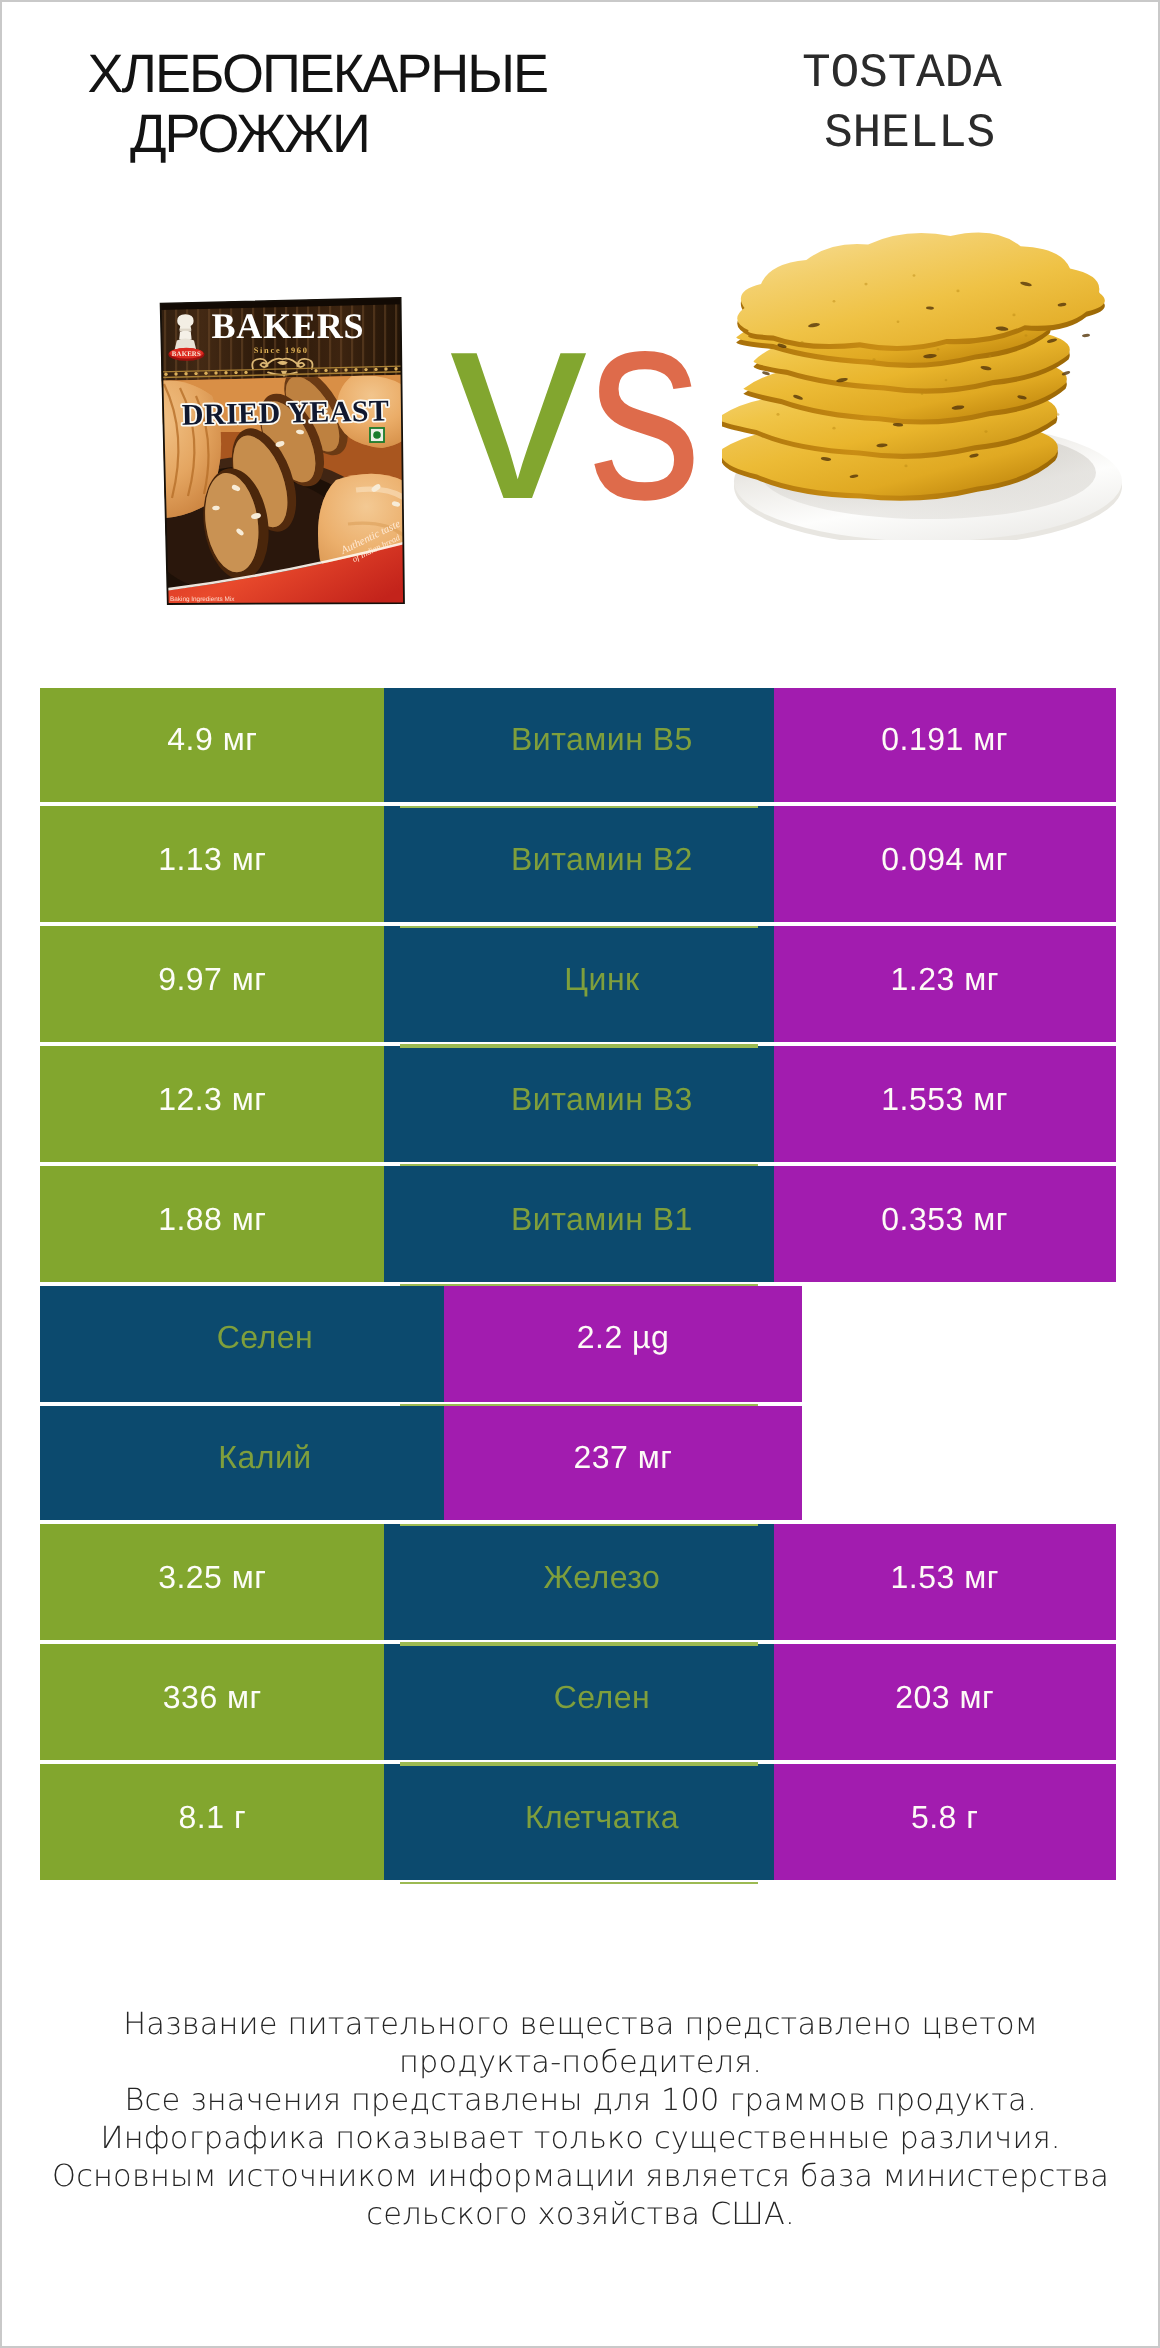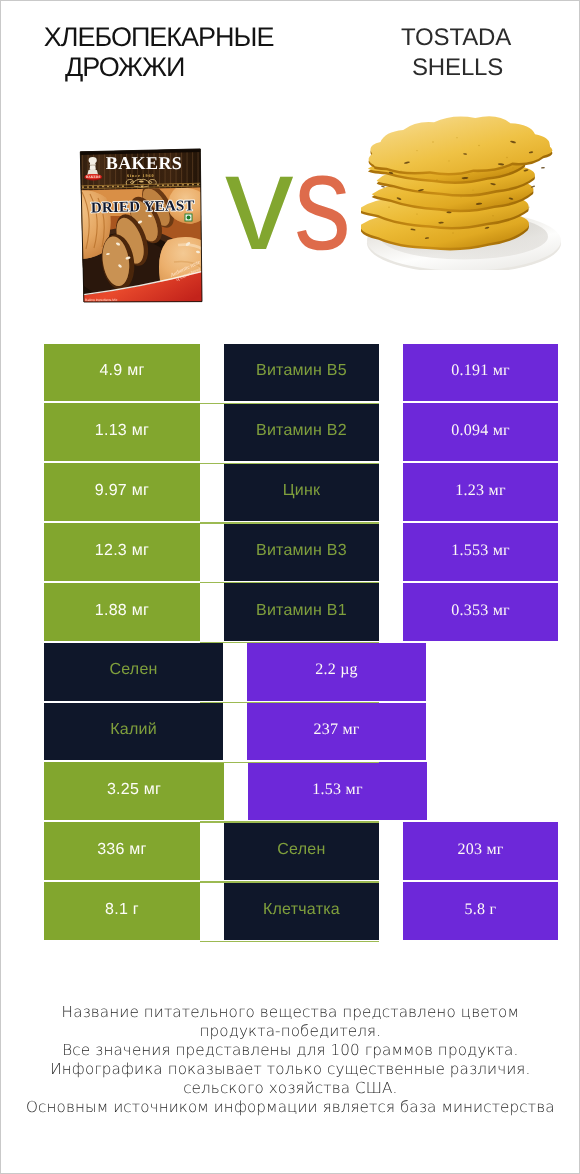--- a/index.html
+++ b/index.html
@@ -18,21 +18,21 @@
   
   .title-left-l1, .title-left-l2 {
     position:absolute; color:#131313; white-space:nowrap;
     font-size:27px; line-height:1; font-weight:400; letter-spacing:-1.0px;
   }
   .title-left-l1 { left:43.8px; top:23.8px; }
   .title-left-l2 { left:65px;   top:53.9px; }
 
   .title-right-l1, .title-right-l2 {
     position:absolute; color:#2b2b2b; white-space:nowrap;
-    font-family:Liberation Sans, sans-serif;
+    font-family:Liberation Mono, monospace;
     font-size:24px; line-height:1; font-weight:300; letter-spacing:-0.15px;
   }
   .title-right-l1 { left:401px;   top:26px; }
   .title-right-l2 { left:412px;   top:56px; }
 
   
   .hero { position:absolute; left:0; top:0; width:580px; height:330px; }
   .vs {
     position:absolute; left:225px; top:134px;
     font-size:137px; line-height:1; font-weight:400; letter-spacing:-5px;
@@ -42,25 +42,25 @@
   .vs .s { color:#de6b4b; display:inline-block; transform:scaleX(0.83); transform-origin:left center; margin-left:5.5px; }
 
   .yeastbox { position:absolute; left:78px; top:144px; }
   .tostadas { position:absolute; left:361px; top:92px; }
 
   
   .table { position:absolute; left:20px; top:343.6px; width:538px; }
   .row { display:flex; height:57.84px; margin-bottom:2px; position:relative; }
   .midline { position:absolute; left:180px; width:179px; top:59.1px; height:1.3px; z-index:5; }
   .cell { display:flex; align-items:center; justify-content:center;
-          font-size:16px; letter-spacing:.25px;margin-left:24px; }
+          font-size:16px; letter-spacing:.25px; }
   .cell > span { display:block; position:relative; top:-1.2px; }
   .c-left  { width:180px; background:#82a62e; color:#fdfdf8; }
-  .c-mid   { width:179px; background:#0f172a; position:relative; }
-  .c-right { width:179px; background:#6d28d9; color:#fdfaf6;font-family:Liberation Serif, serif; }
+  .c-mid   { width:179px; background:#0c4a6e; position:relative;padding-left:23px; }
+  .c-right { width:179px; background:#a21caf; color:#fdfaf6; }
   .c-mid.win-left  { color:#7f9f3c; }
   
 
   
   .footnote {
     position:absolute; left:0px; top:1002.5px; width:580.6px;
     text-align:center; color:#262626;
     font-family:"DejaVu Sans", sans-serif; font-weight:300;
     font-size:15.2px; letter-spacing:0.1px; line-height:19.02px;
   }
@@ -485,20 +485,23 @@
         </div>
         <div class="cell c-right">
           <span>237 мг</span>
         </div>
       </div>
       <div class="row">
         <div class="midline" style="background: rgb(156, 186, 82);"></div>
         <div class="cell c-left">
           <span>3.25 мг</span>
         </div>
+        <div class="cell c-mid win-left">
+          <span>Железо</span>
+        </div>
         <div class="cell c-right">
           <span>1.53 мг</span>
         </div>
       </div>
       <div class="row">
         <div class="midline" style="background: rgb(156, 186, 82);"></div>
         <div class="cell c-left">
           <span>336 мг</span>
         </div>
         <div class="cell c-mid win-left">
@@ -520,17 +523,17 @@
           <span>5.8 г</span>
         </div>
       </div>
     </div>
 
   <div class="footnote">
       <div>Название питательного вещества представлено цветом</div>
       <div>продукта-победителя.</div>
       <div>Все значения представлены для 100 граммов продукта.</div>
       <div>Инфографика показывает только существенные различия.</div>
+      <div>Основным источником информации является база министерства</div>
       <div>сельского хозяйства США.</div>
-      <div>Основным источником информации является база министерства</div>
     </div>
 
 </div>
 
 </body></html>

